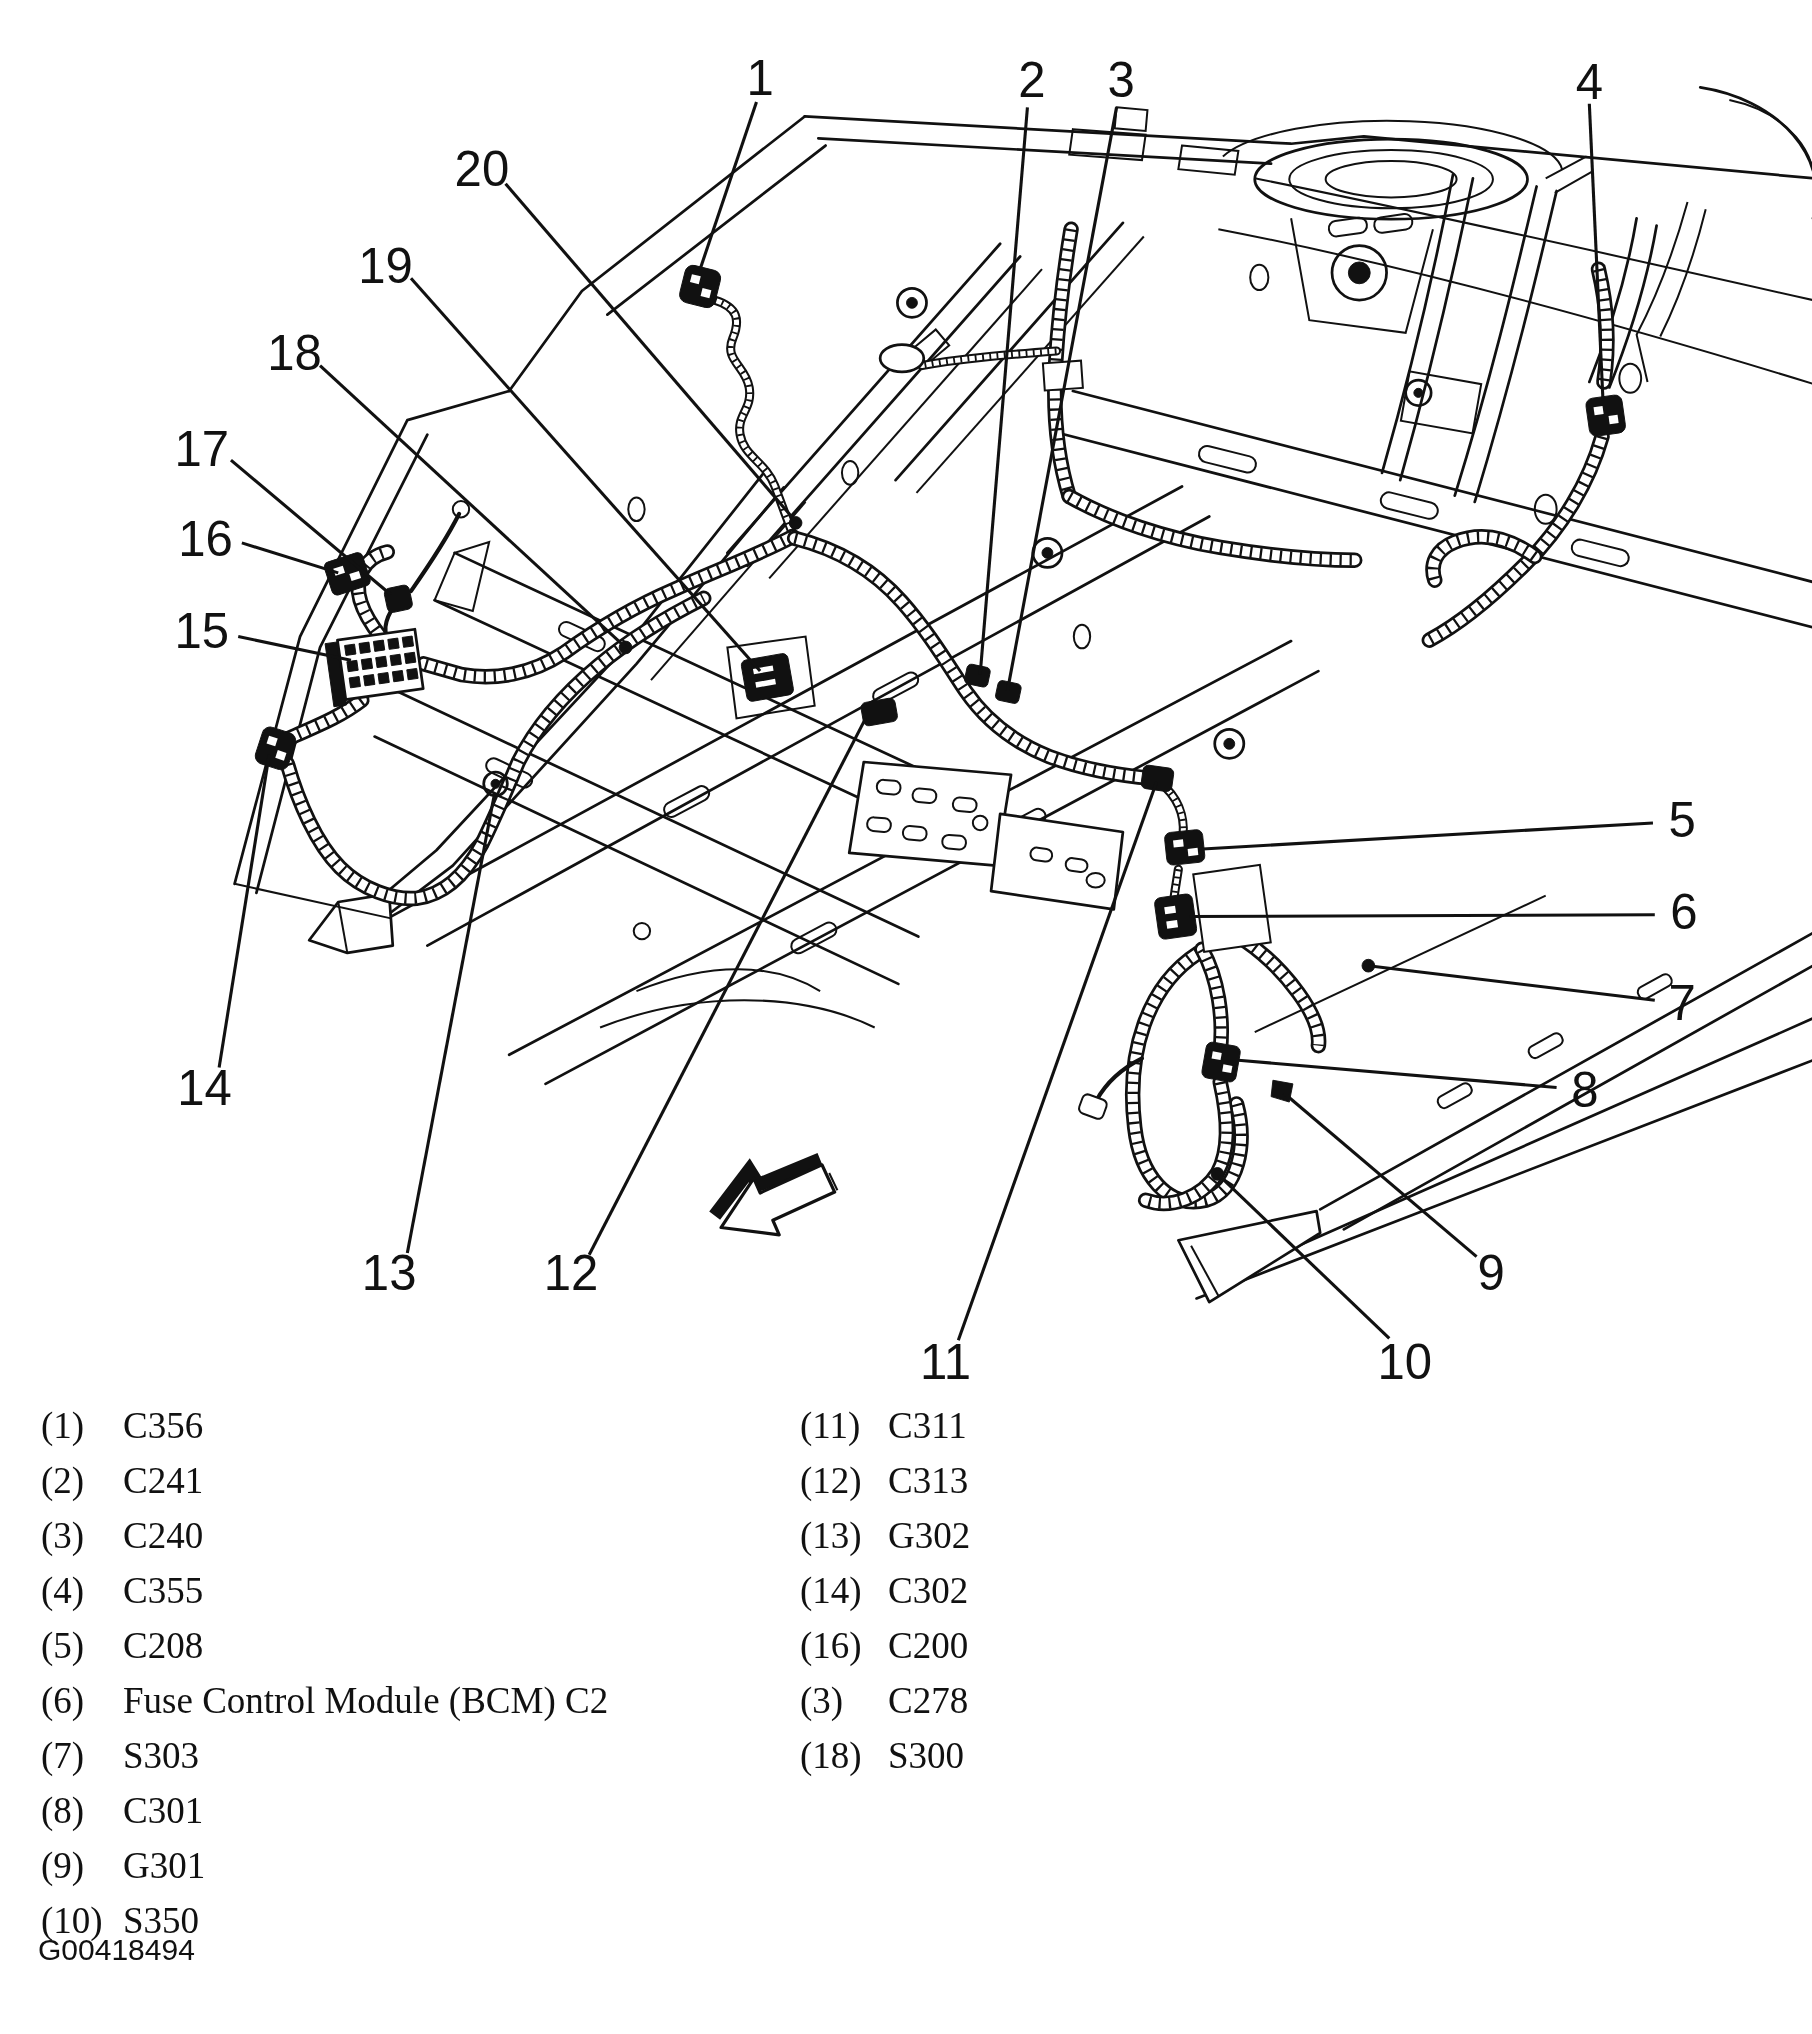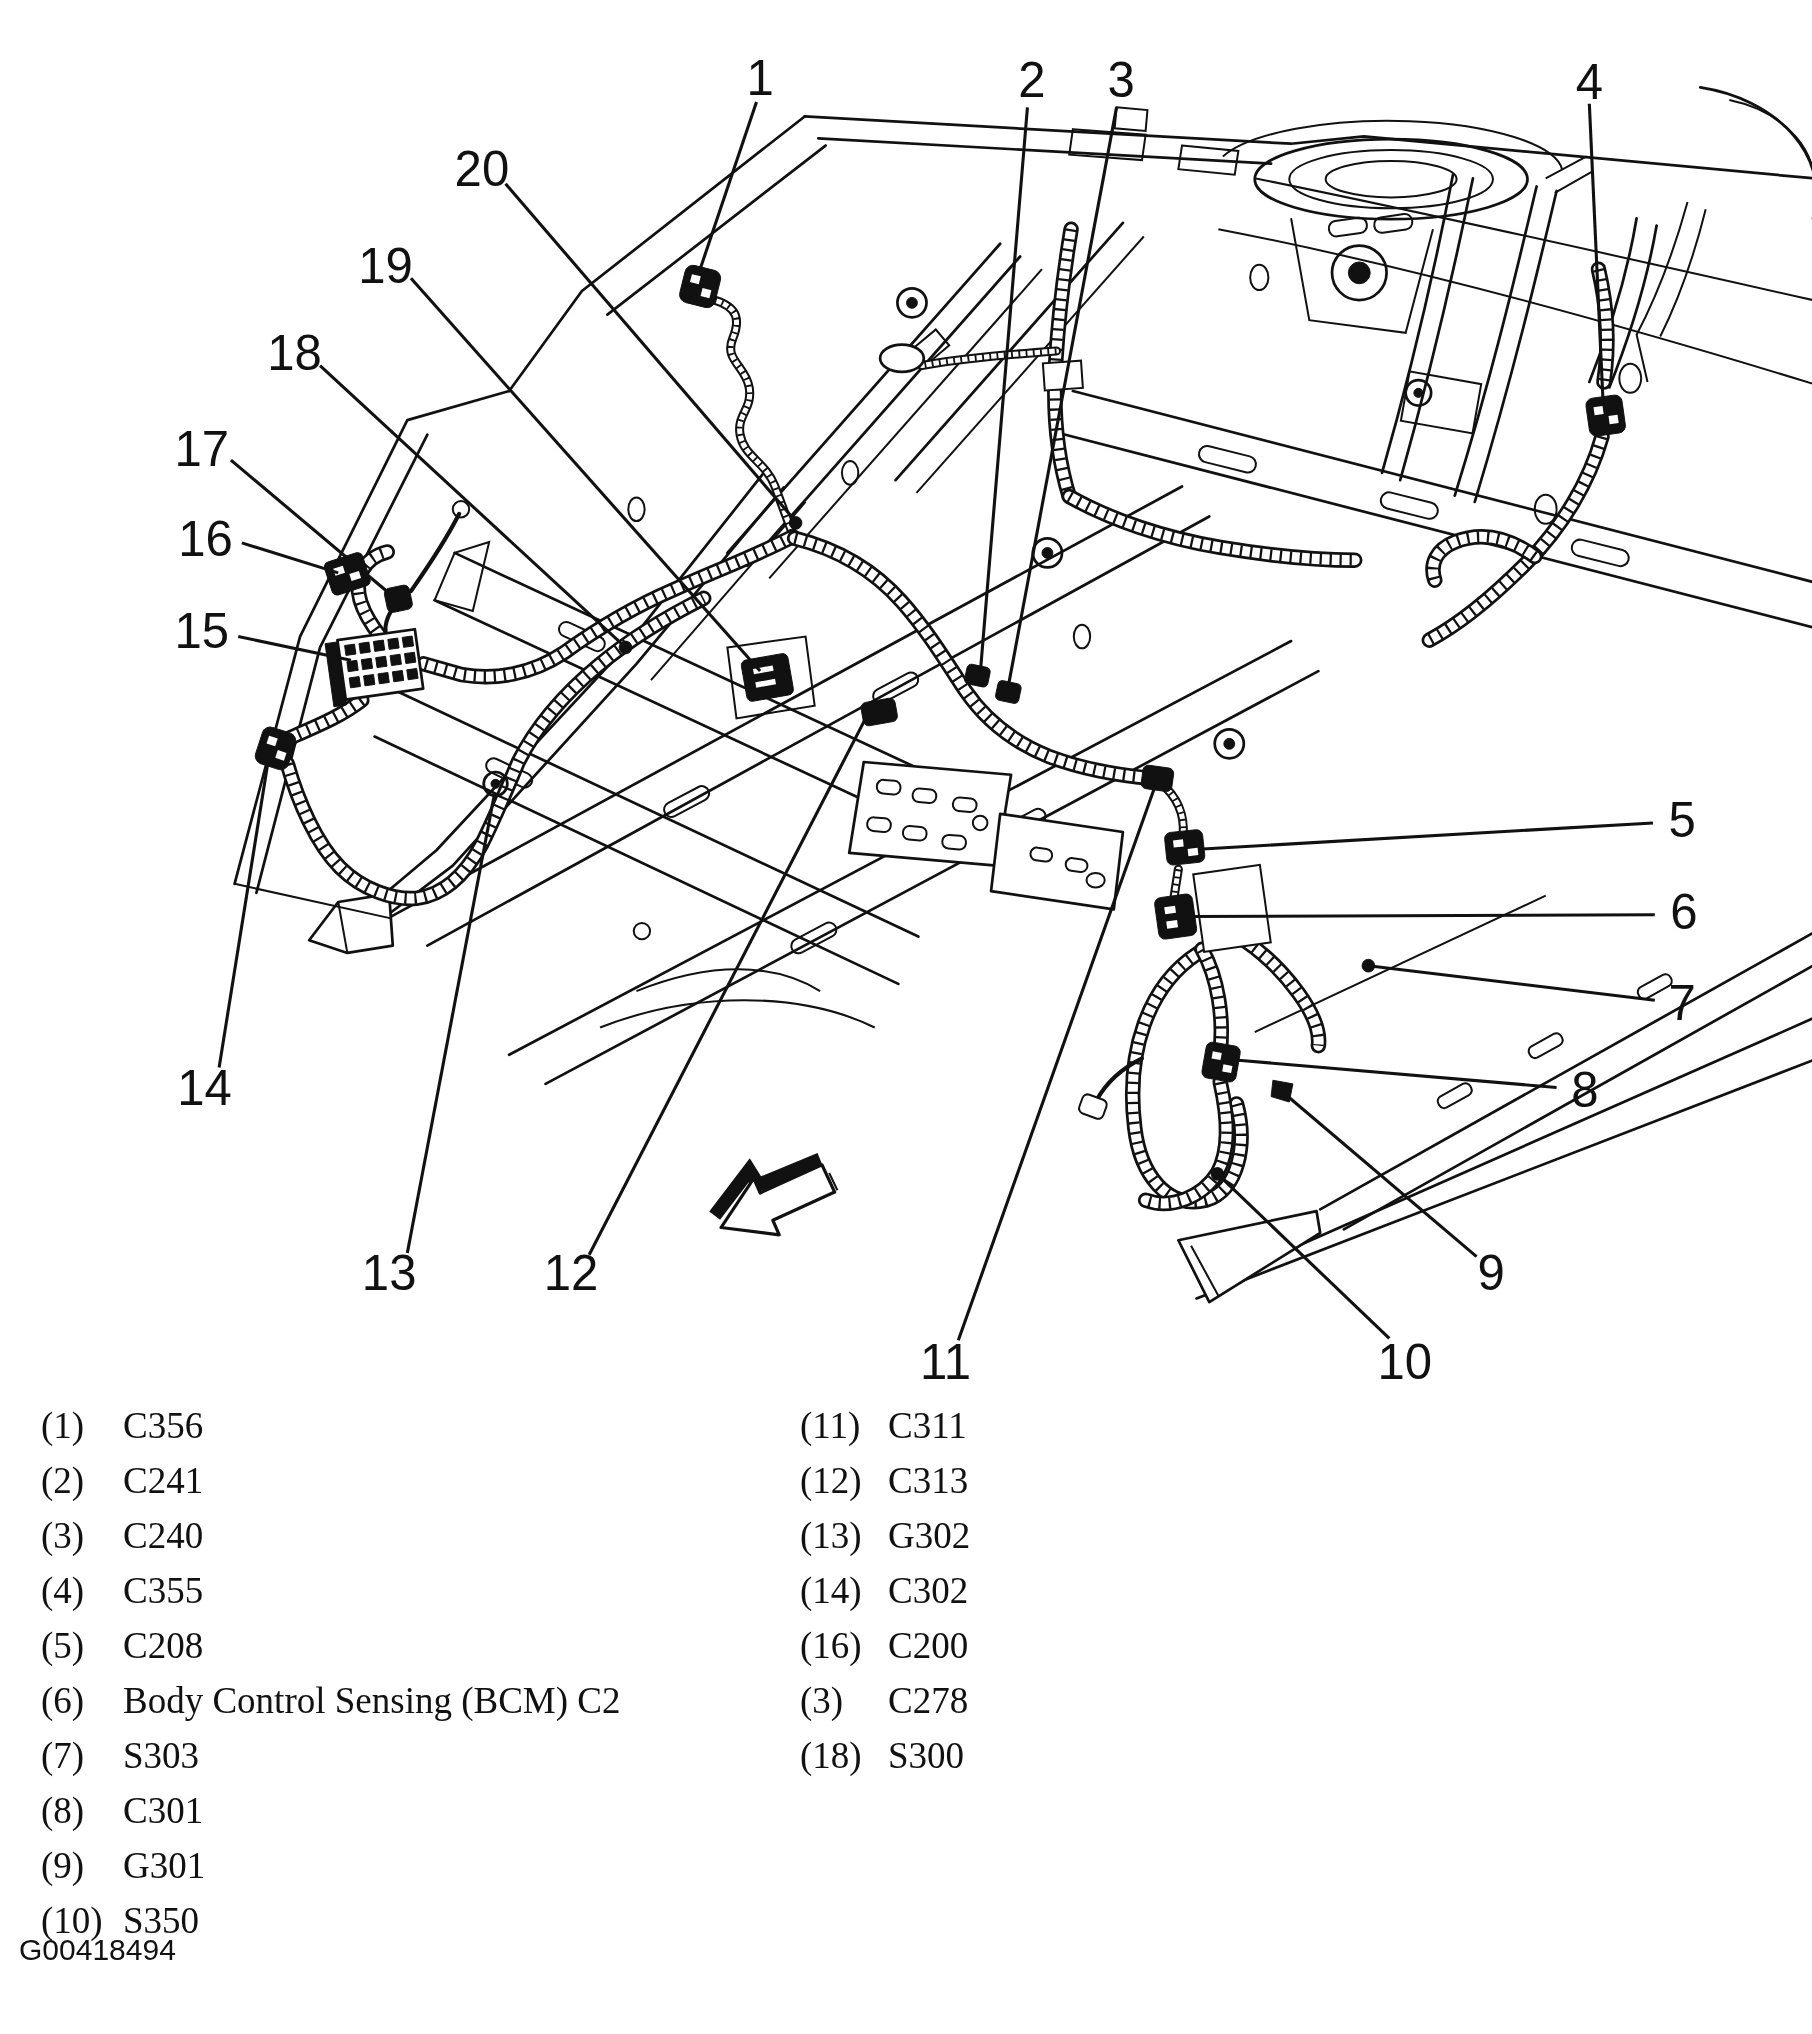--- a/index.html
+++ b/index.html
@@ -20,21 +20,21 @@
   .dark{fill:#111;stroke:#111;stroke-width:1}
   .white{fill:#fff}
   .callout{font-family:"Liberation Sans",sans-serif;font-size:54px;fill:#111;text-anchor:middle}
   
   .legend-col{position:absolute;display:flex;flex-direction:column;}
   .legend-row{height:55px;display:flex;align-items:center;
               font-size:37px;font-family:"Liberation Serif",serif;white-space:nowrap;}
   .legend-num{display:inline-block;}
   #legend-left .legend-num{width:82px;}
   #legend-right .legend-num{width:88px;}
-  #footer-code{position:absolute;left:19px;top:1933px;
+  #footer-code{position:absolute;left:38px;top:1933px;
                font-family:"Liberation Sans",sans-serif;font-size:30px;color:#111;}
 </style>
 </head>
 <body>
 
 <div id="stage">
 
 <svg id="art" width="1813" height="2035" viewBox="0 0 1994 2238">
 
   <defs>
@@ -434,21 +434,21 @@
   <div class="legend-row">
         <span class="legend-num">(4)</span>
         <span>C355</span>
       </div>
   <div class="legend-row">
         <span class="legend-num">(5)</span>
         <span>C208</span>
       </div>
   <div class="legend-row">
         <span class="legend-num">(6)</span>
-        <span>Body Control Sensing (BCM) C2</span>
+        <span>Fuse Control Module (BCM) C2</span>
       </div>
   <div class="legend-row">
         <span class="legend-num">(7)</span>
         <span>S303</span>
       </div>
   <div class="legend-row">
         <span class="legend-num">(8)</span>
         <span>C301</span>
       </div>
   <div class="legend-row">

